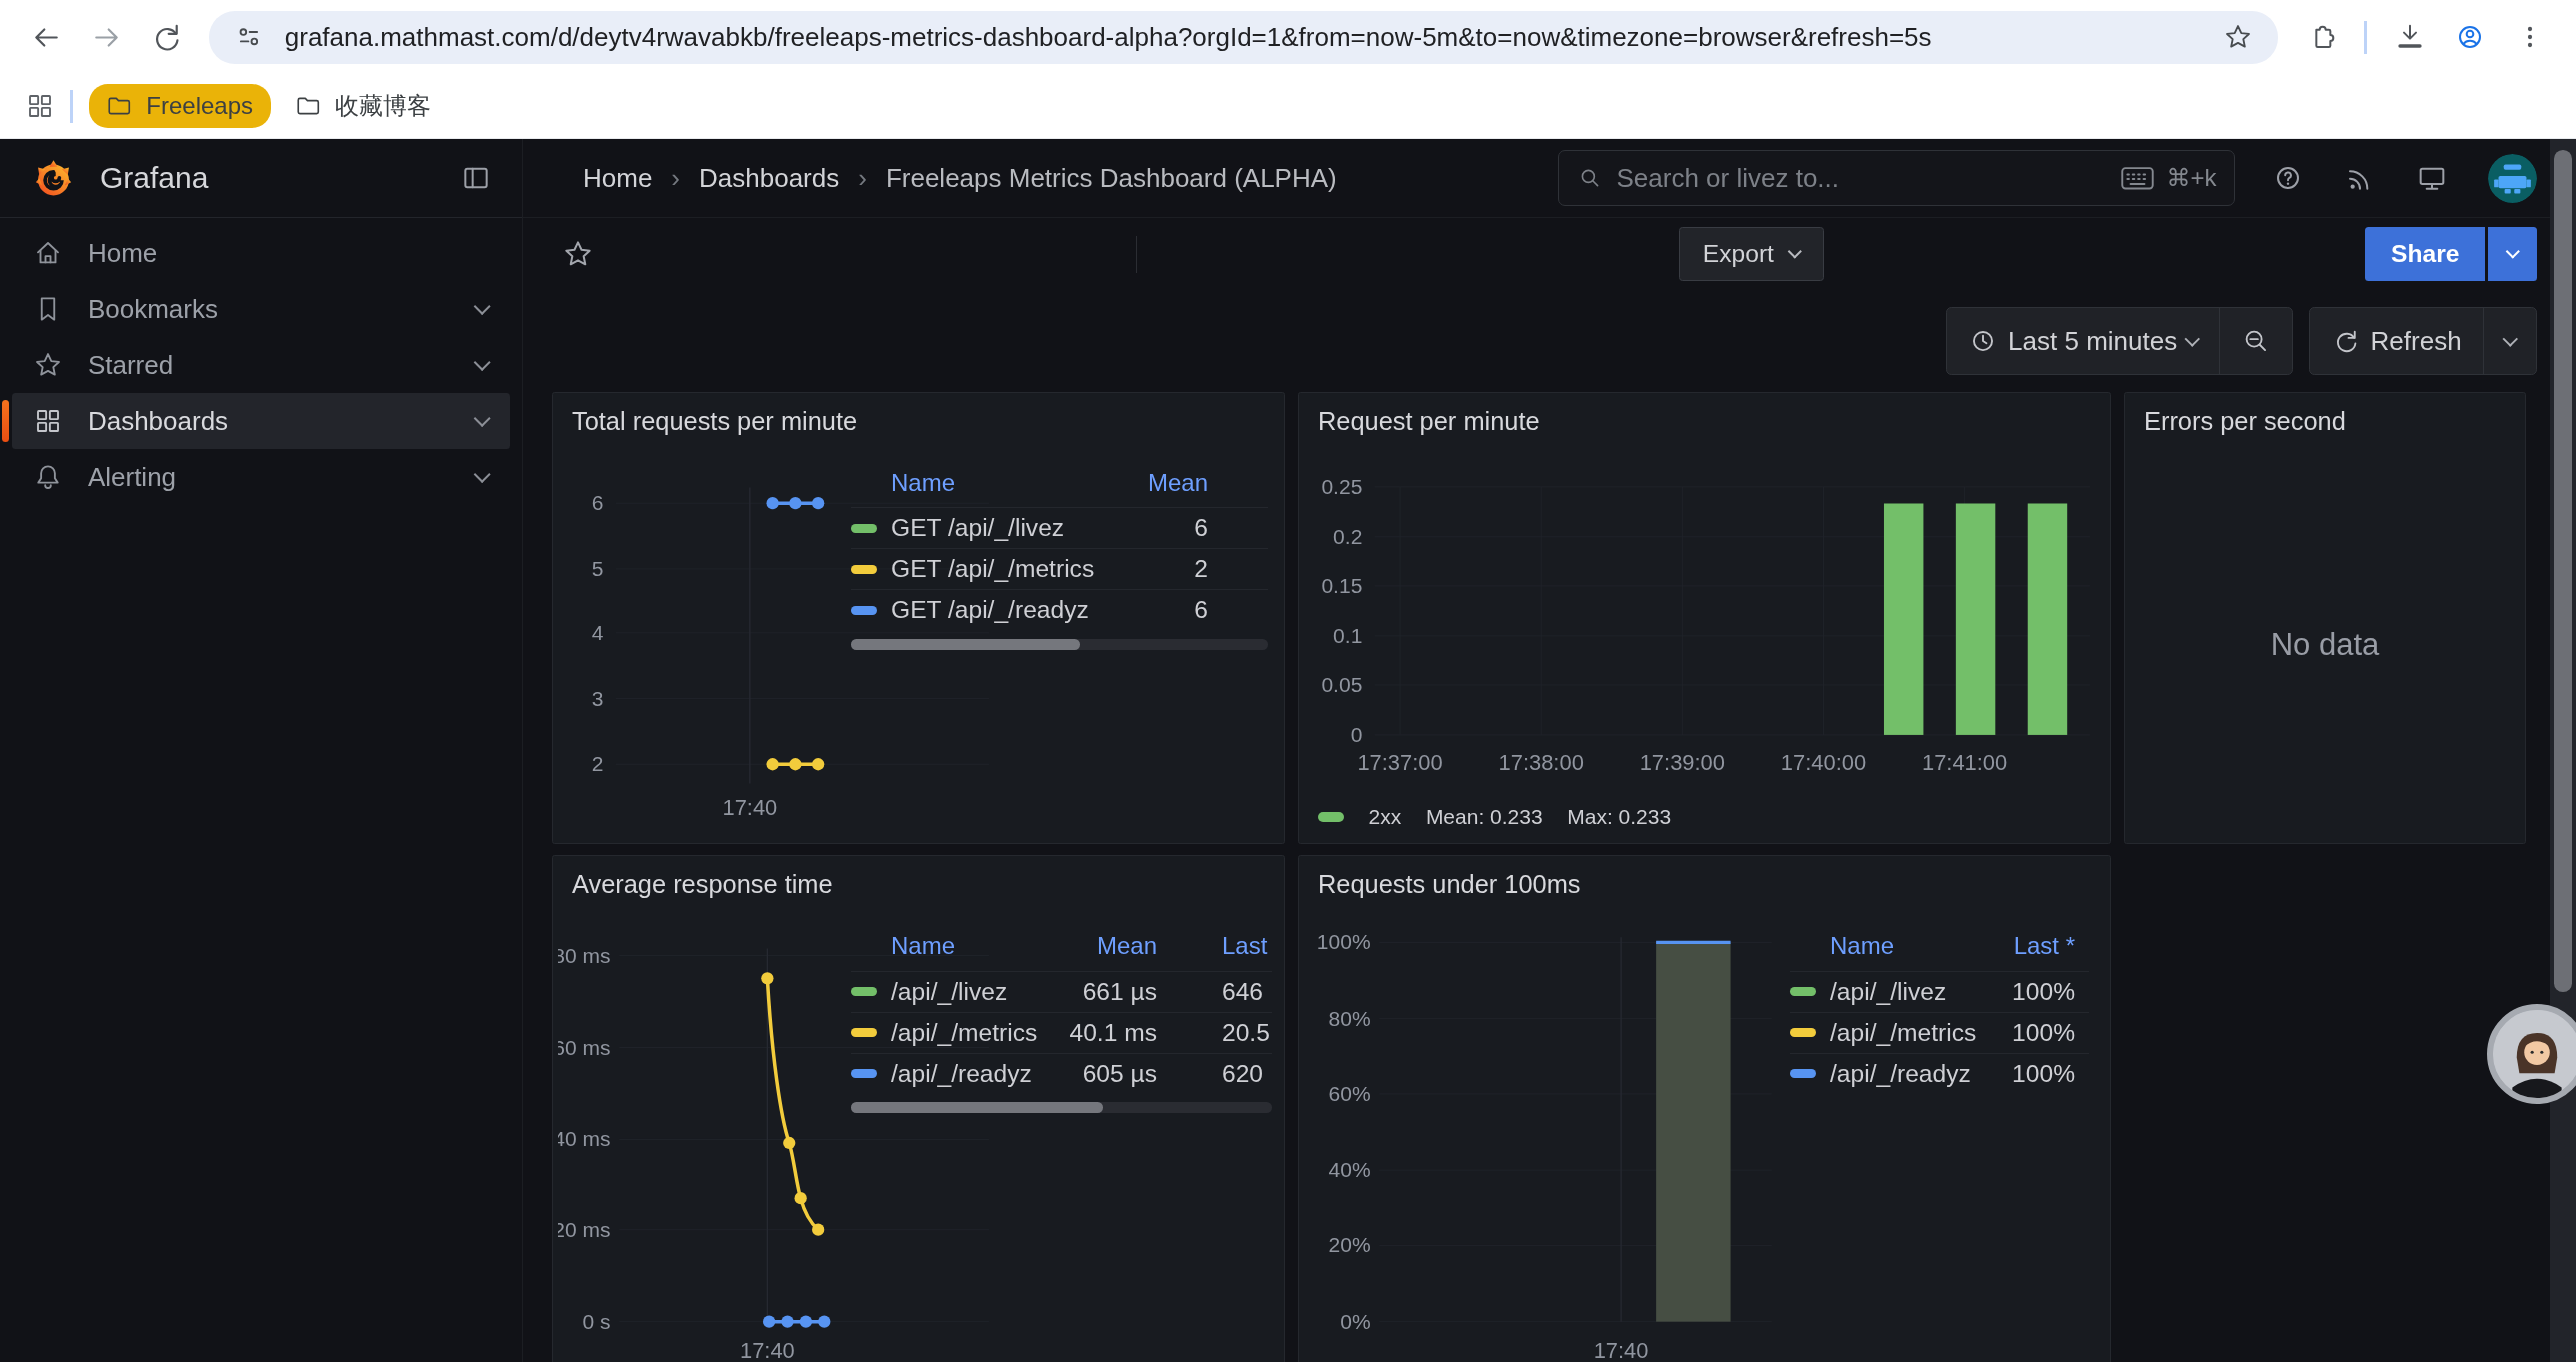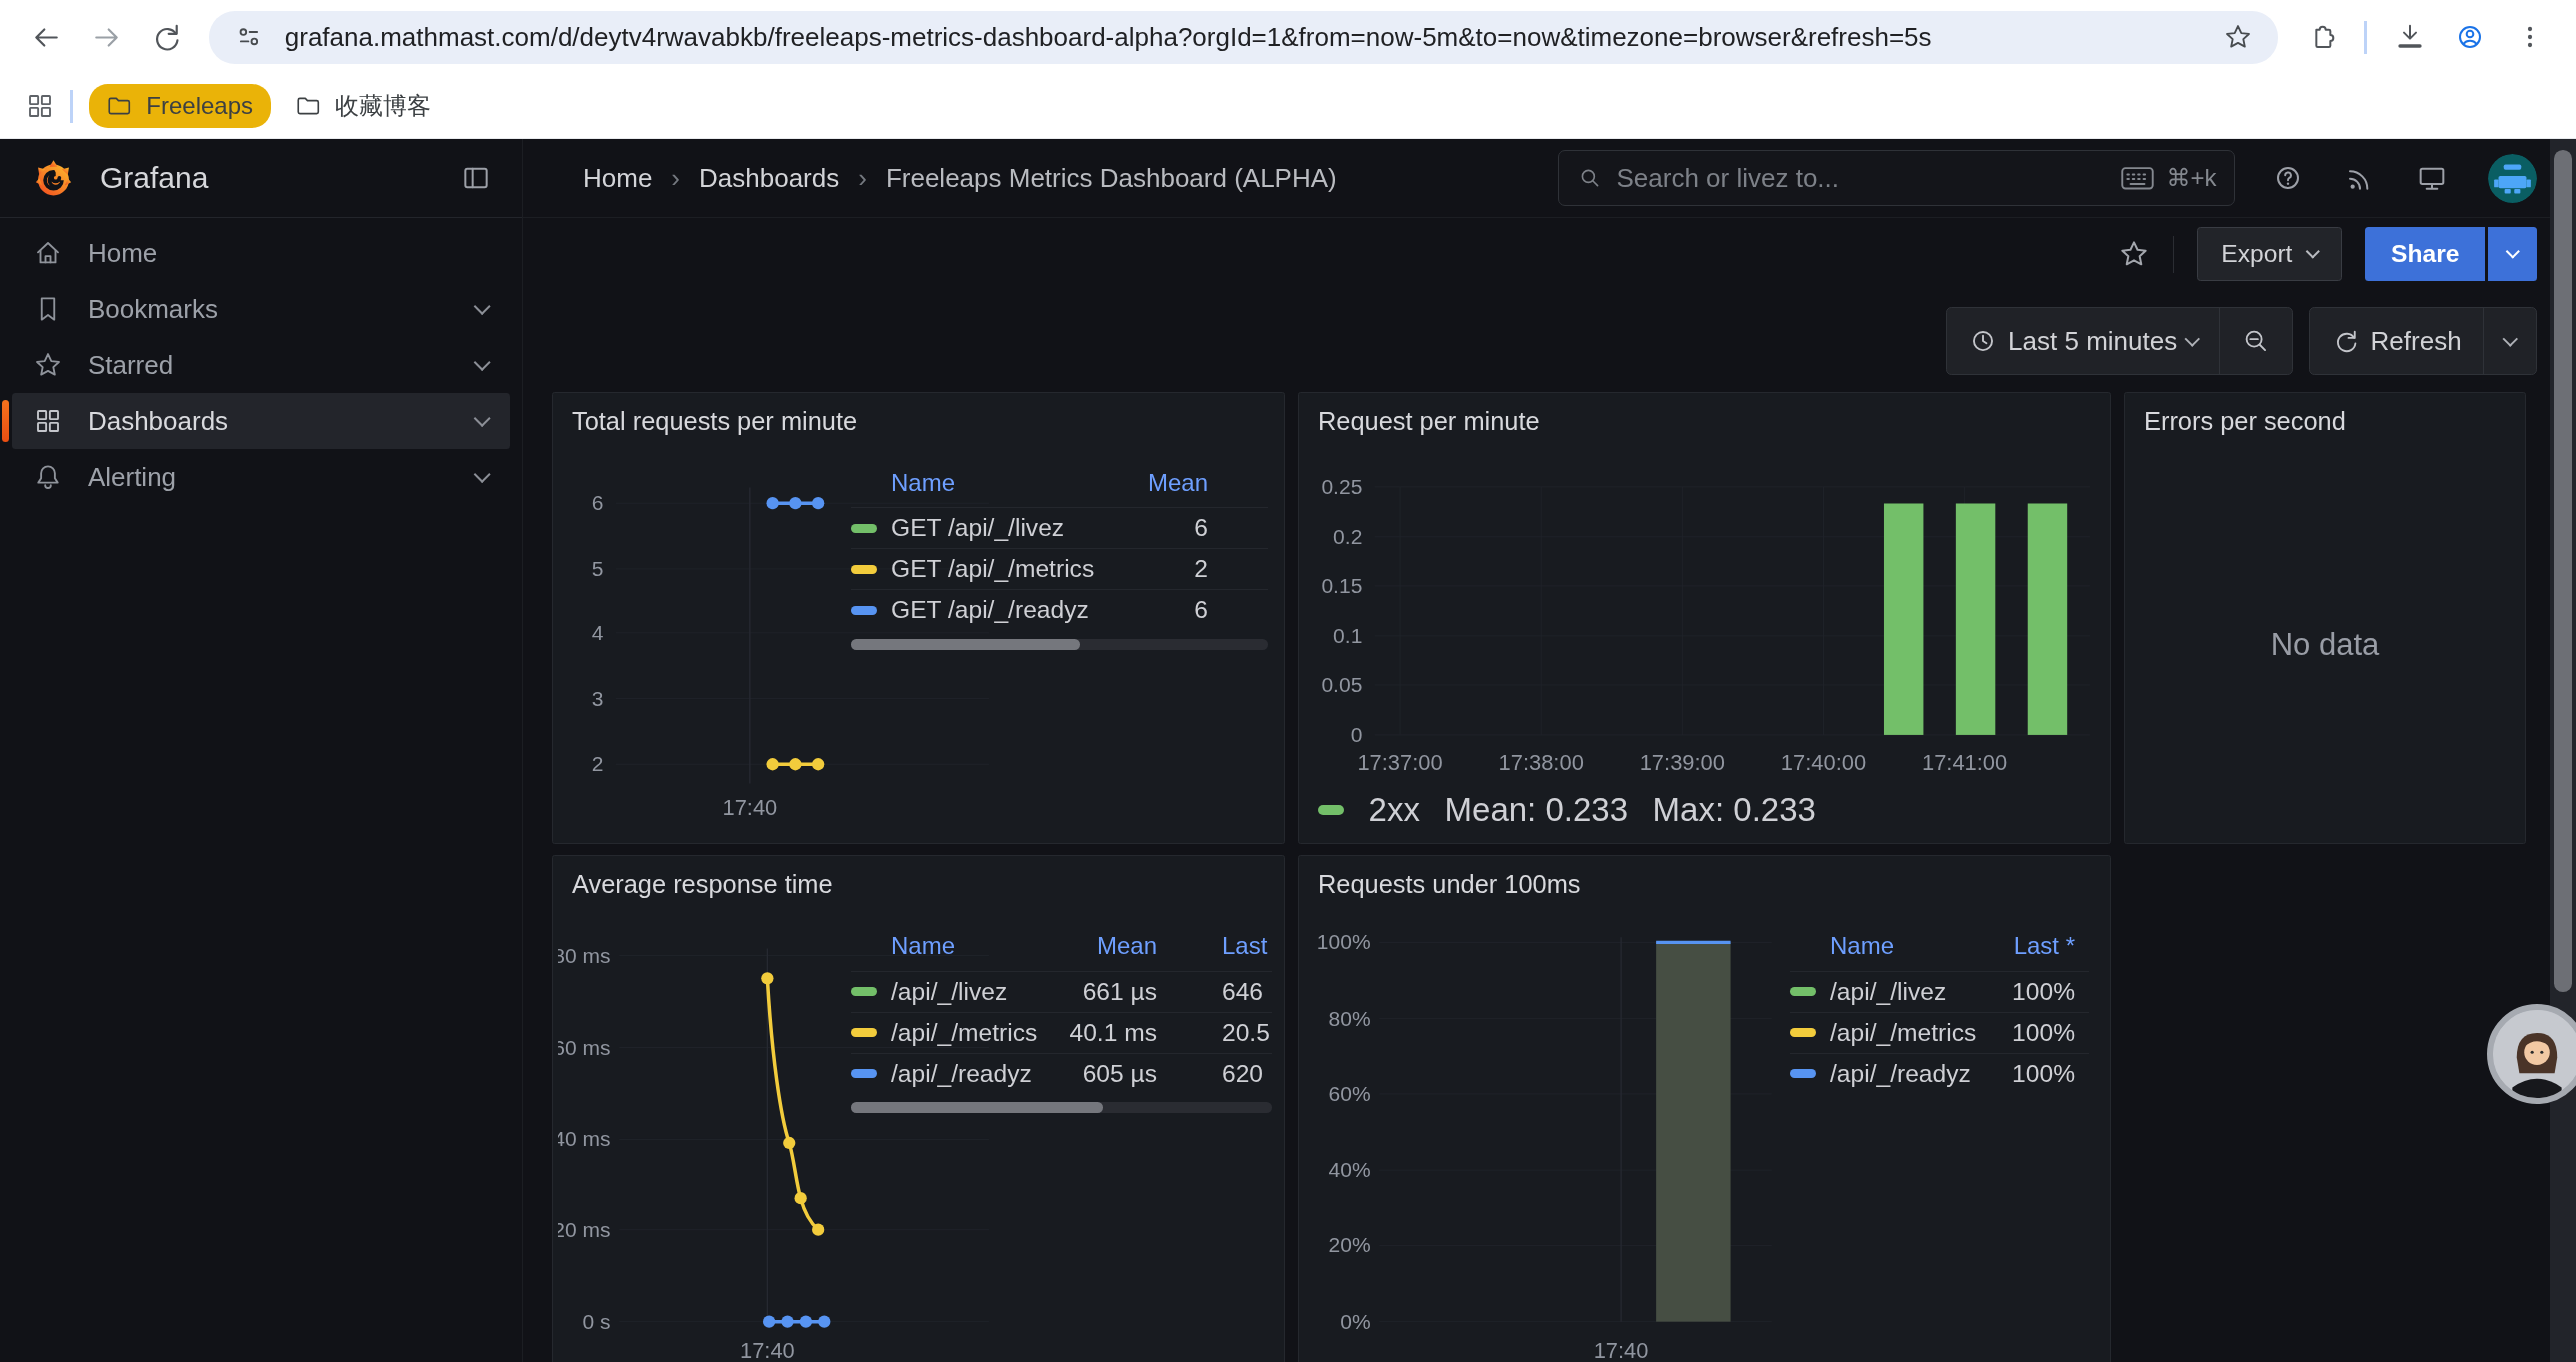--- a/index.html
+++ b/index.html
@@ -48,21 +48,21 @@
   .crumbs{display:flex;align-items:center;gap:19px;font-size:26px}
   .crumb{color:#d3d4d8;white-space:nowrap}
   .crumb.last{color:#b9bbc0}
   .crumb-sep{color:#74787f}
   .search-box{width:677px;height:56px;margin-left:auto;margin-right:37px;border:0.9px solid #2f3238;border-radius:7px;
     background:#14151a;display:flex;align-items:center;padding:0 17.5px;gap:14px;font-size:26px;color:#7d8188;flex:none}
   .search-right{margin-left:auto;display:flex;align-items:center;gap:12.3px;color:#84888f;font-size:24px}
   .hicons{display:flex;align-items:center;gap:40px;color:#9da0a8}
   .g-avatar{width:49px;height:49px;border-radius:50%;overflow:hidden;flex:none}
 
-  .actions-row{height:72px;display:flex;align-items:center;justify-content:flex-end;gap:23px;
+  .actions-row{height:72px;display:flex;align-items:center;justify-content:space-between;gap:23px;
     padding:0 39px;color:#a3a6ad;flex:none}
   .adiv{width:1.8px;height:37px;background:#2b2d33}
   .btn{height:54px;display:flex;align-items:center;gap:16px;padding:0 23px;background:#222429;
     border:0.9px solid #393c43;border-radius:3.5px;font-size:24.6px;color:#d2d3d7}
   .btn .chev{width:9.6px;height:9.6px;color:#b9bbc0}
   .share-split{display:flex;align-items:center}
   .share-main{height:54px;display:flex;align-items:center;padding:0 26px;background:var(--accent,#3d71d9);
     border-radius:3.5px 0 0 3.5px;color:#fff;font-size:24.6px;font-weight:700}
   .share-chev{width:49px;height:54px;margin-left:2.6px;background:var(--accent,#3d71d9);border-radius:0 3.5px 3.5px 0;
     display:flex;align-items:center;justify-content:center;color:#fff}
@@ -112,21 +112,21 @@
   #p1 .lv{padding-right:60px}
   #p1 .lhead .lv{padding-right:60px}
   #p4 .legend{left:298px;right:12.3px;overflow:hidden}
   #p4 .ltable{width:491px}
   #p4 .c-name{width:175px;white-space:nowrap;overflow:hidden;flex:none}
   #p4 .c-mean{width:91px;text-align:right;white-space:nowrap;flex:none}
   #p4 .c-last{width:132px;margin-left:65px;text-align:left;white-space:nowrap;flex:none}
   #p5 .legend{left:491px;right:21px}
   #p5 .lv{padding-right:14px}
   .p2legend{position:absolute;left:19px;bottom:14px;display:flex;align-items:center;gap:24.6px;
-    font-size:33px;color:#cfd0d5}
+    font-size:21px;color:#cfd0d5}
   .p2legend .pill{margin-right:0}
 
   .scrollbar{position:absolute;right:0;top:0;bottom:0;width:26px;background:#22242a}
   .sthumb{position:absolute;left:4.4px;right:4.4px;top:10.5px;height:842px;border-radius:8.8px;background:#6d6f75}
 
   .float-avatar{position:absolute;right:-10.5px;top:865px;width:100px;height:100px;border-radius:50%;
     background:#c2c5cb;border:6.1px solid #a6aab1;overflow:hidden;z-index:9}
 </style>
 </head>
 <body>

